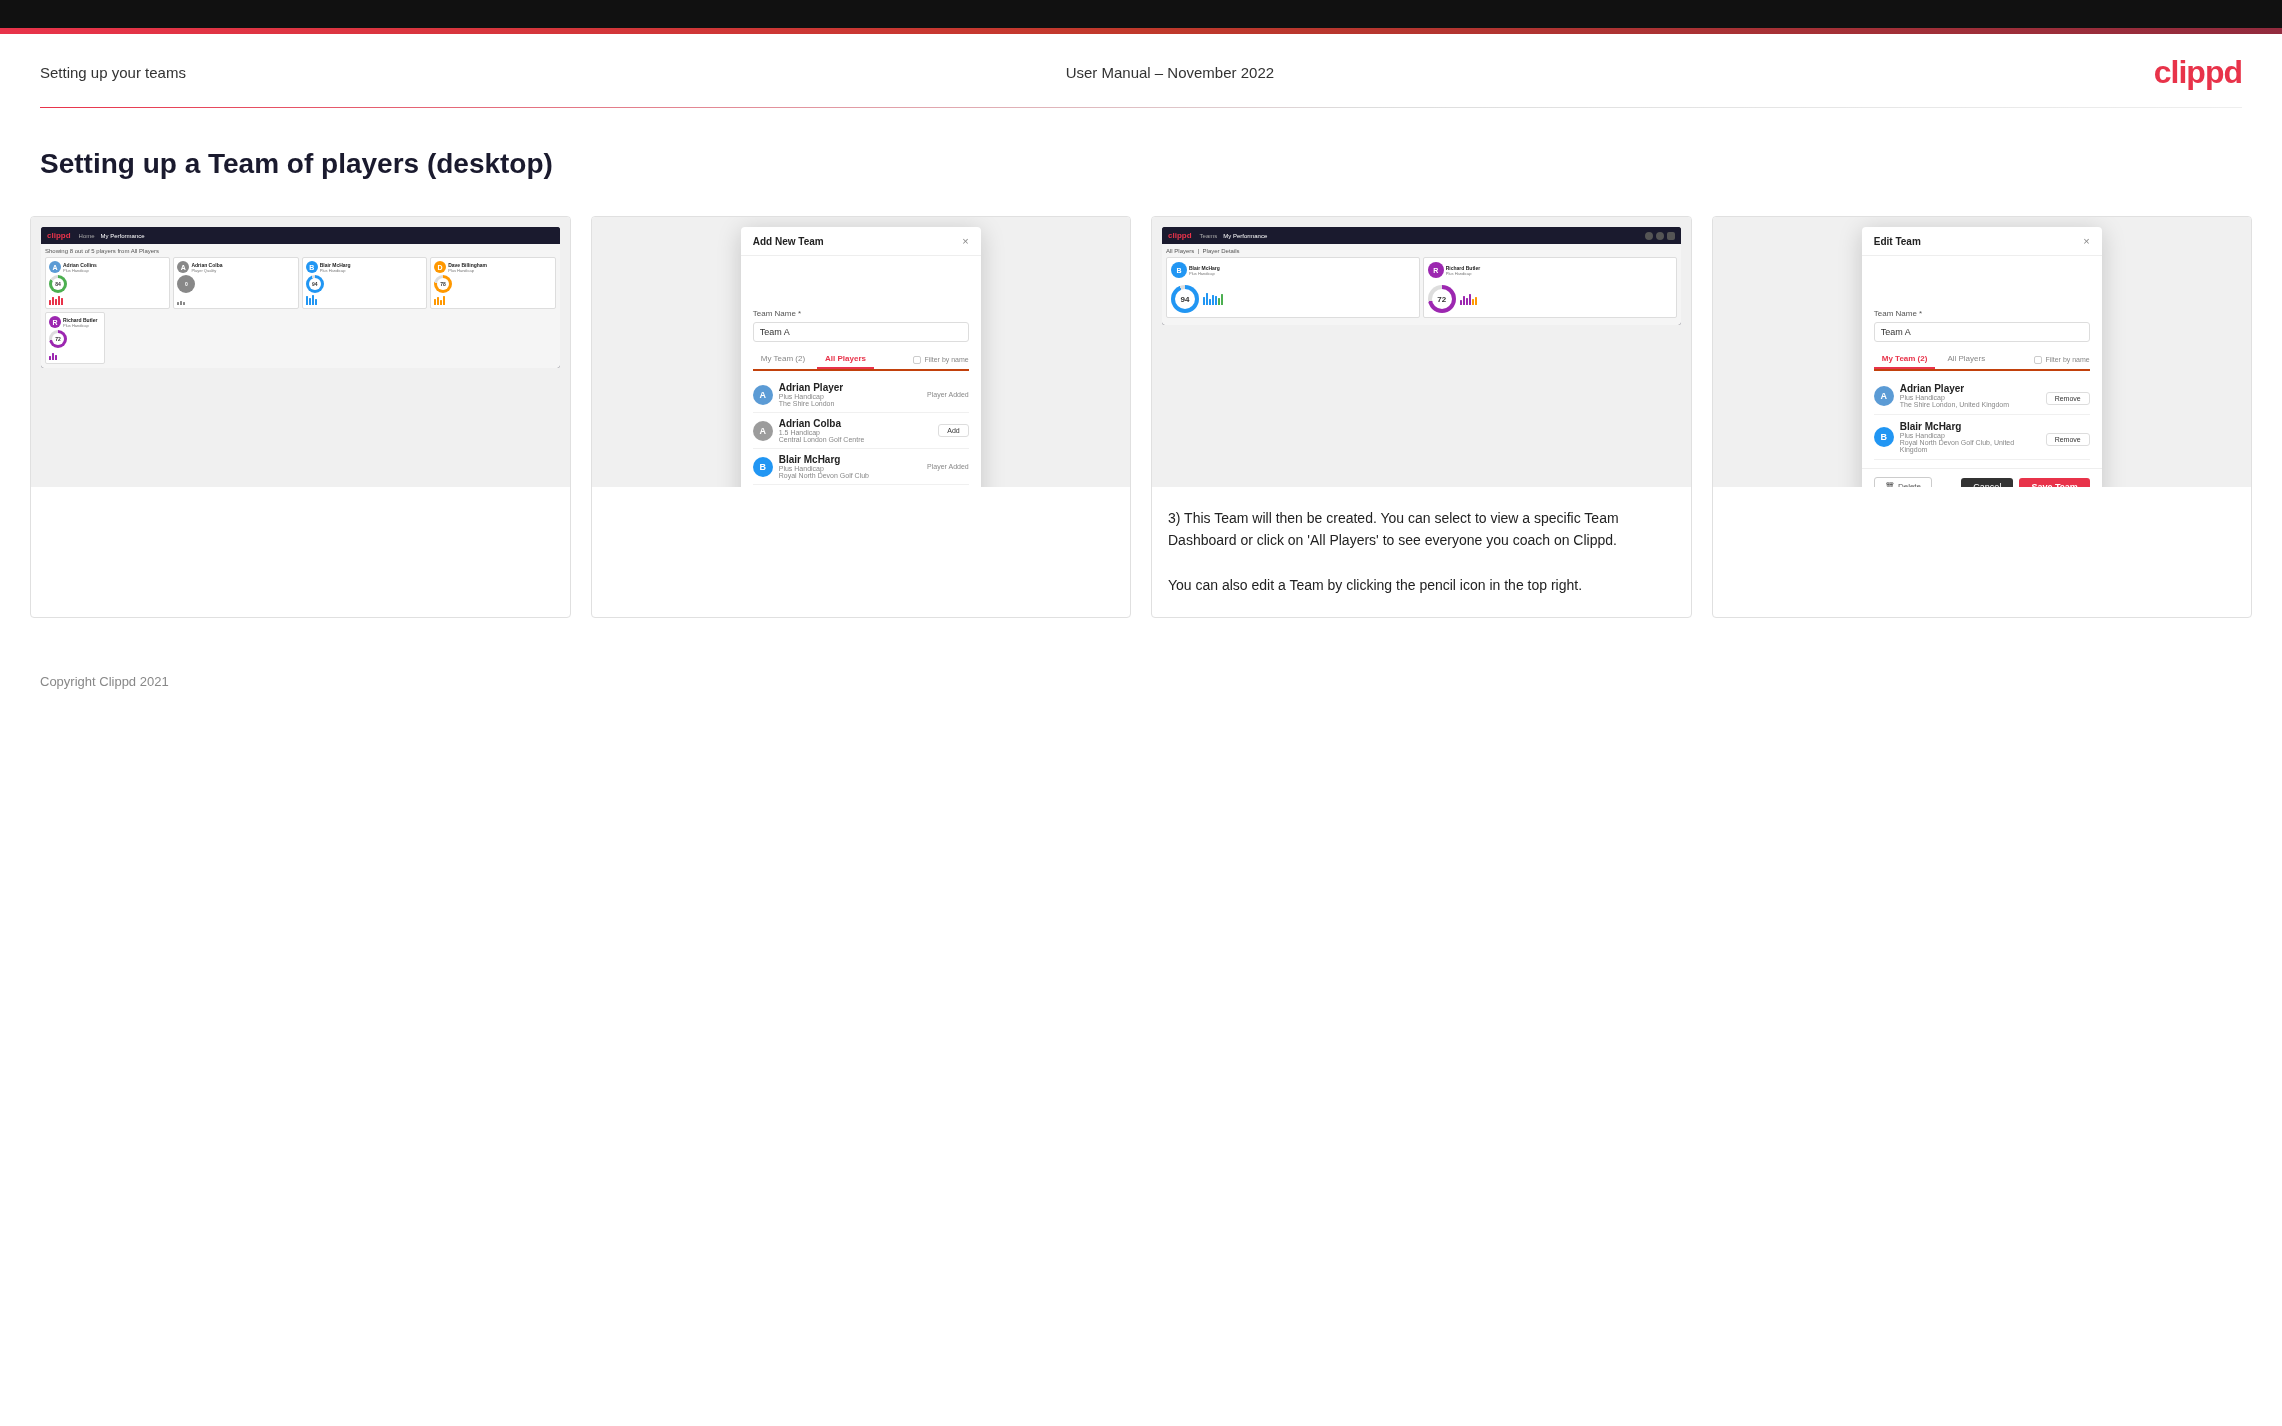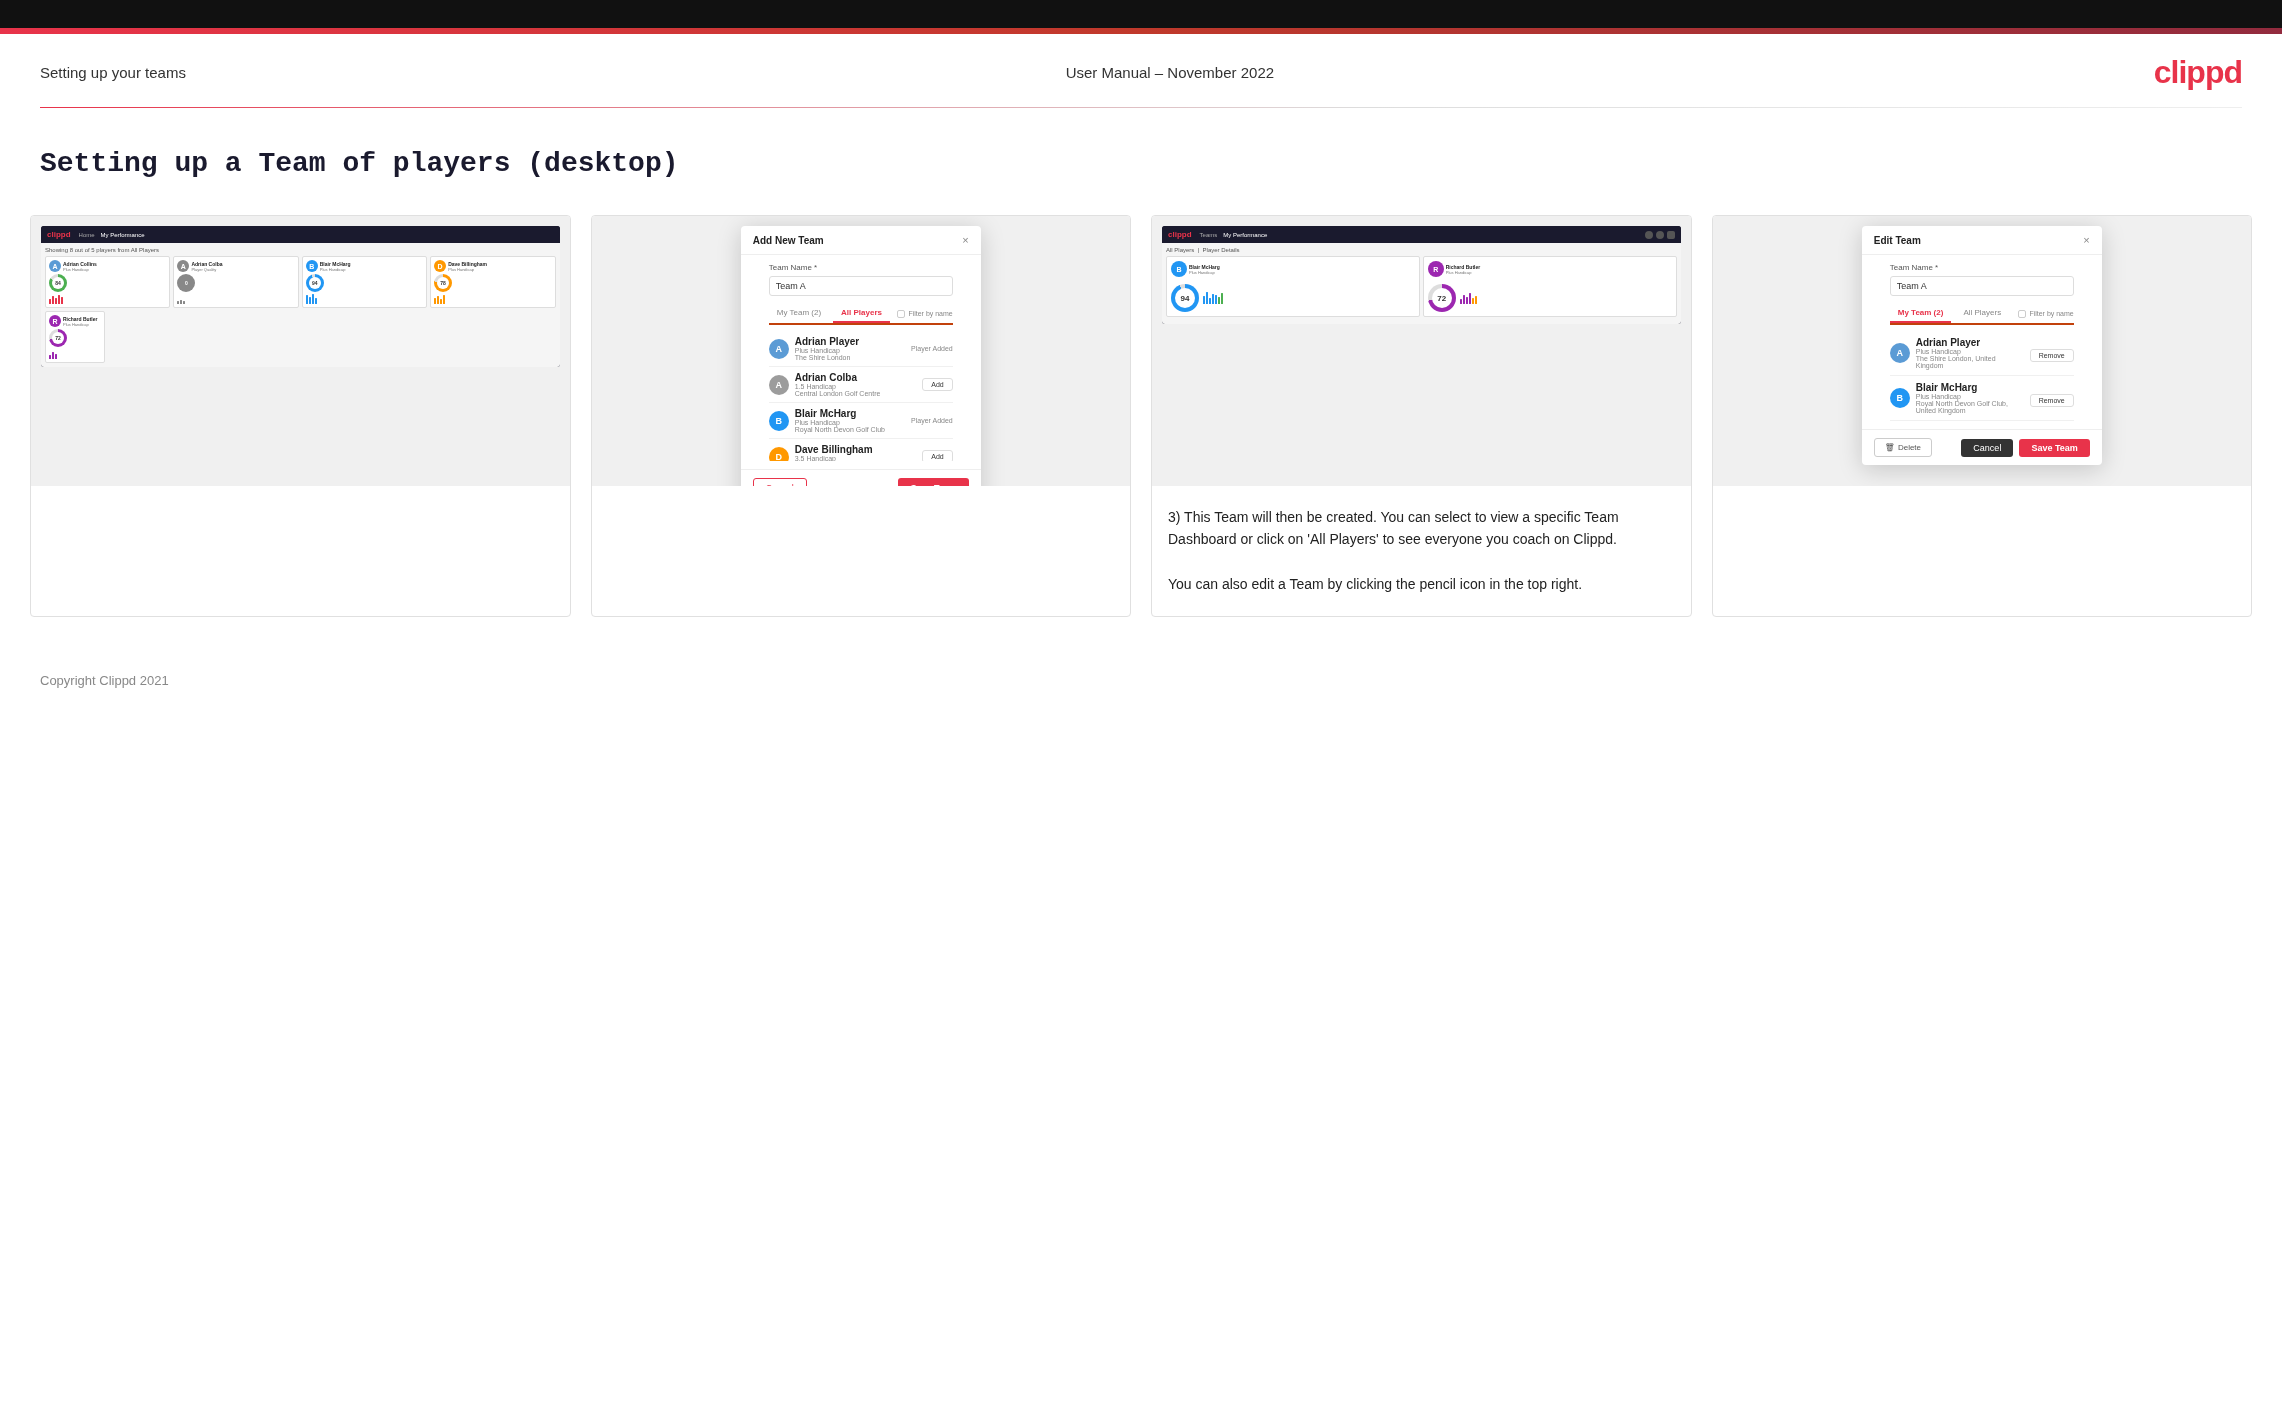--- a/index.html
+++ b/index.html
@@ -49,21 +49,20 @@
     
     .header-divider {
       height: 1px;
       background: linear-gradient(to right, #e8334a, #ddd 60%, #eee);
       margin: 0 40px;
     }
 
     
     .page-title-area {
       padding: 40px 40px 30px 40px;
-      font-family: Liberation Mono, monospace;
     }
     .page-title-main {
       font-size: 28px;
       font-weight: 700;
       color: #1a1a2e;
       margin-bottom: 6px;
     }
     .page-title-sub {
       font-size: 18px;
       color: #444;
@@ -235,21 +234,22 @@
       font-size: 10px;
       font-weight: 600;
       color: #222;
     }
     .modal-close {
       font-size: 11px;
       color: #888;
       cursor: pointer;
     }
     .modal-body {
-      padding: 8px 28px;
+      padding: 8px 12px;
+      margin-top: 45px;
     }
     .modal-label {
       font-size: 8px;
       color: #555;
       margin-bottom: 3px;
     }
     .modal-input {
       width: 100%;
       border: 1px solid #ddd;
       border-radius: 3px;

